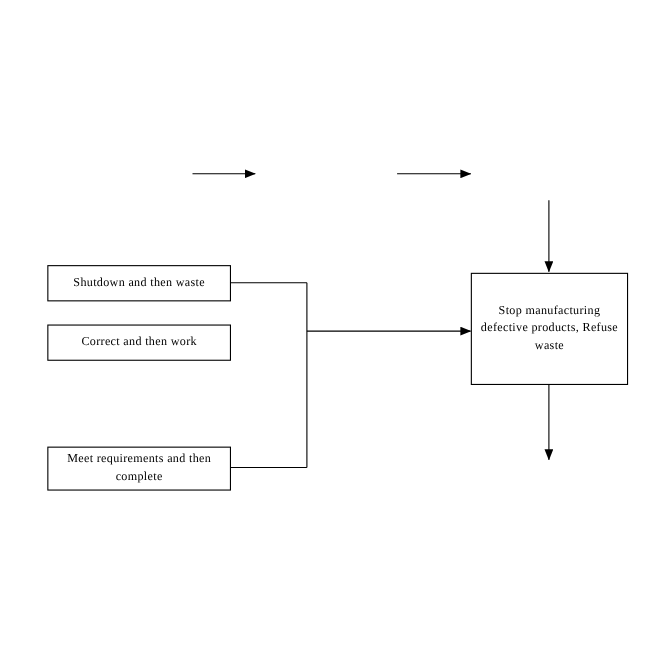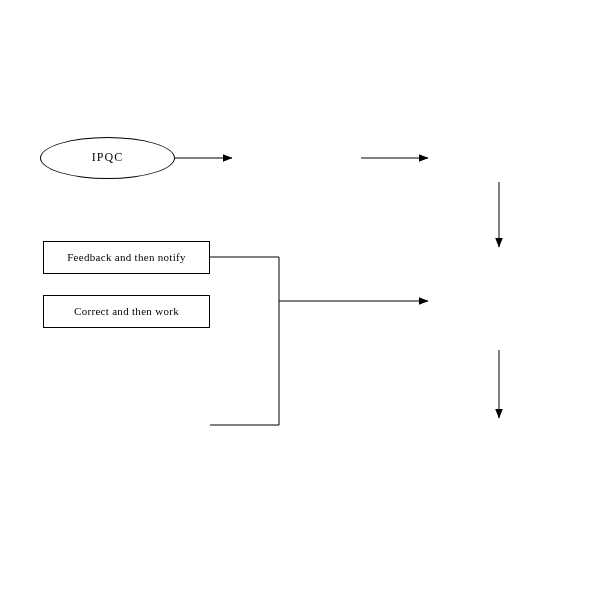--- a/index.html
+++ b/index.html
@@ -71,31 +71,34 @@
     <line x1="499" y1="182" x2="499" y2="247" stroke="#000000" stroke-width="1" marker-end="url(#arrow)"></line>
 
     <line x1="210" y1="257" x2="279" y2="257" stroke="#000000" stroke-width="1"></line>
     <line x1="210" y1="425" x2="279" y2="425" stroke="#000000" stroke-width="1"></line>
     <line x1="279" y1="257" x2="279" y2="425" stroke="#000000" stroke-width="1"></line>
     <line x1="279" y1="301" x2="428" y2="301" stroke="#000000" stroke-width="1" marker-end="url(#arrow)"></line>
 
     <line x1="499" y1="350" x2="499" y2="418" stroke="#000000" stroke-width="1" marker-end="url(#arrow)"></line>
   </svg>
 
-  <div class="node ellipse" style="left:40px; top:137px; width:135px; height:42px;">
-    <span class="ellipse-text">IPQC</span>
-  </div>
 
 
 
   <div class="node" style="left:43px; top:241px; width:167px; height:33px;">
-    <span>Feedback and then notify</span>
+    <span>Shutdown and then waste</span>
   </div>
 
   <div class="node" style="left:43px; top:295px; width:167px; height:33px;text-align:right;">
     <span>Correct and then work</span>
   </div>
 
 
+  <div class="node" style="left:43px; top:406px; width:167px; height:40px;">
+    <span>Meet requirements and then complete</span>
+  </div>
 
+  <div class="node" style="left:428px; top:248px; width:143px; height:102px;">
+    <span class="multiline">Stop manufacturing defective products, Refuse waste</span>
+  </div>
 
 
 </div>
 
 </body></html>

